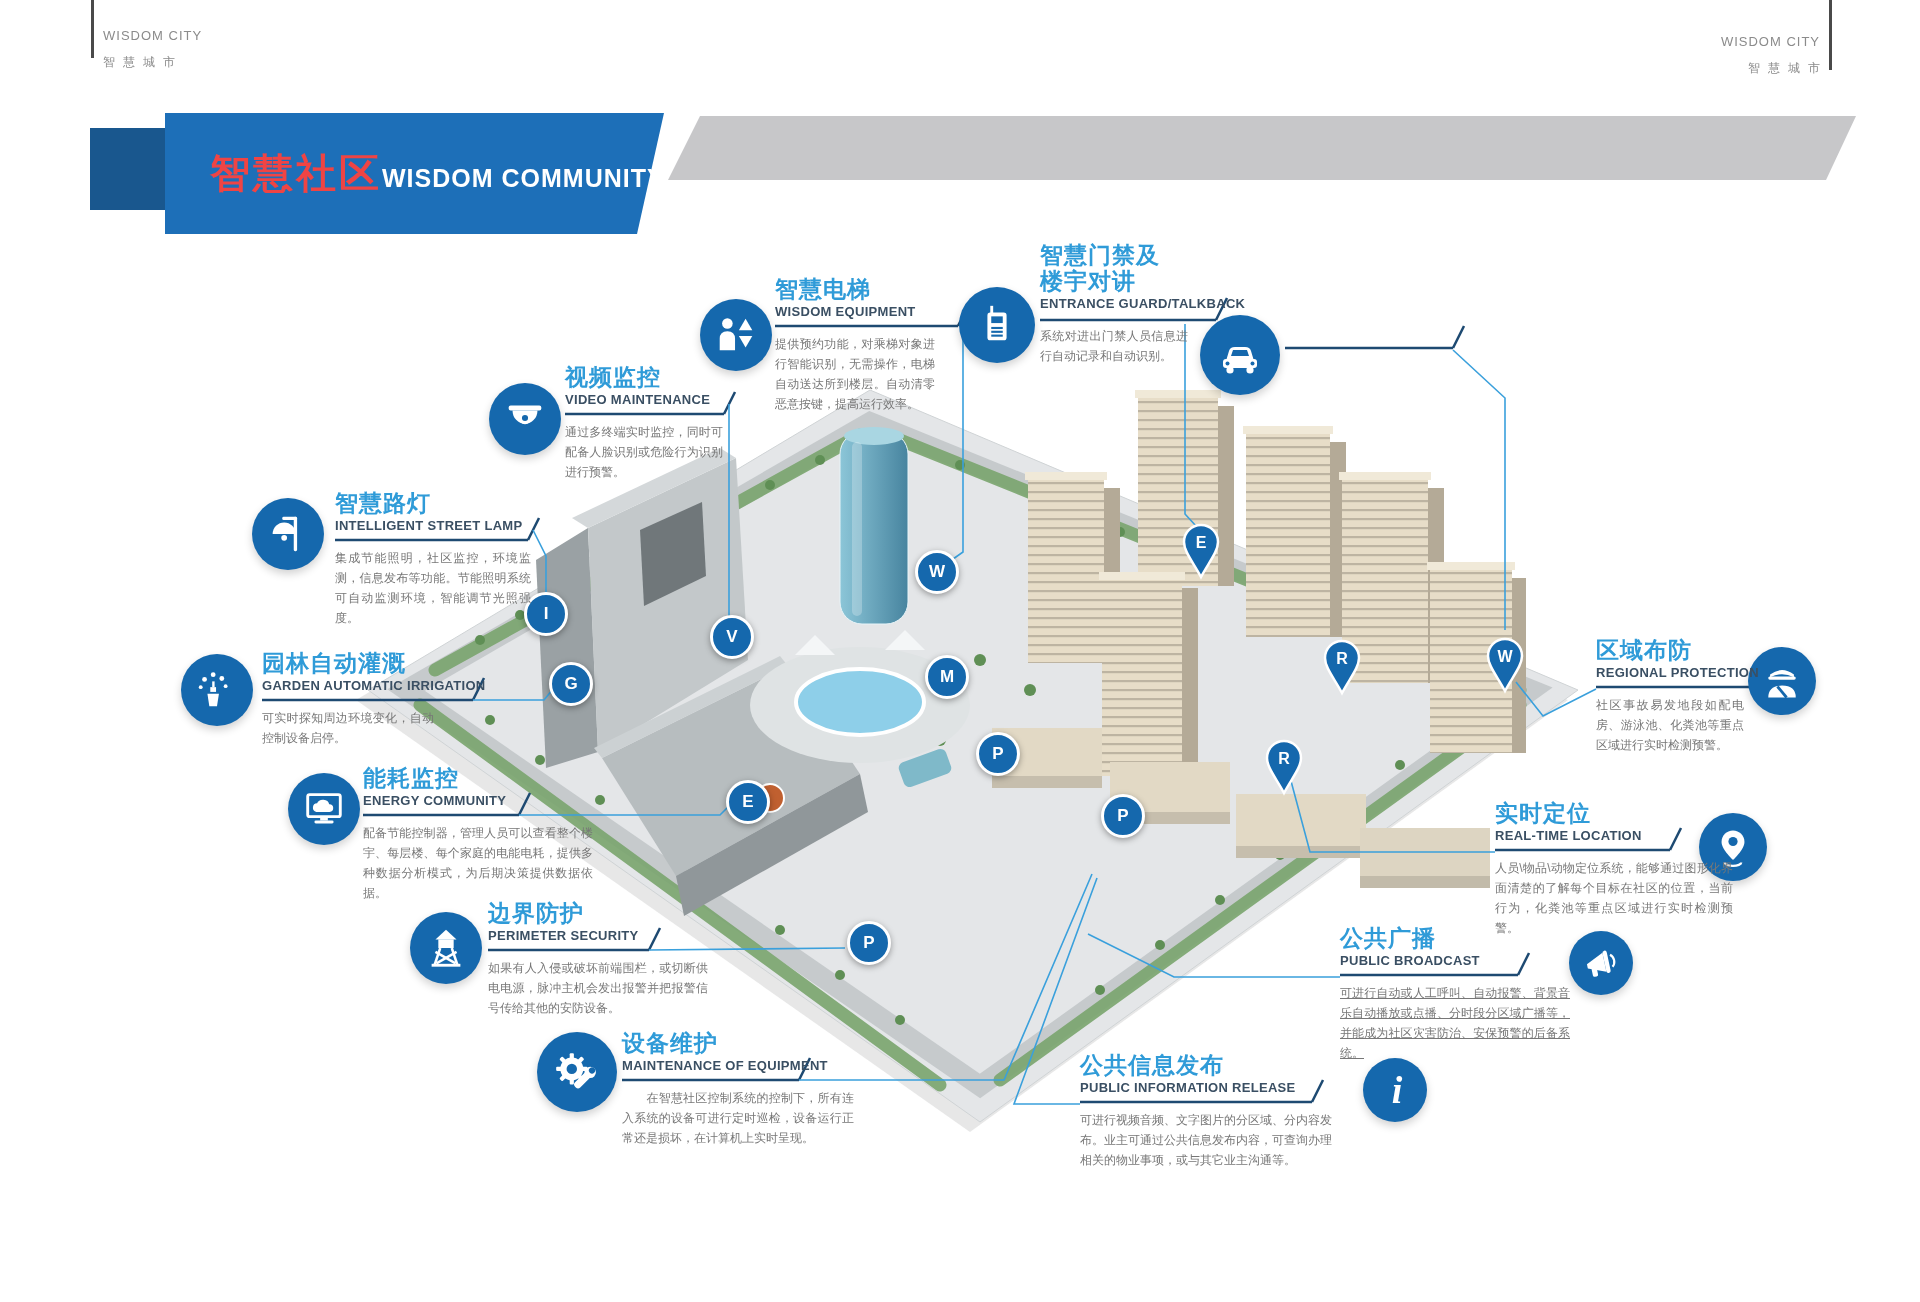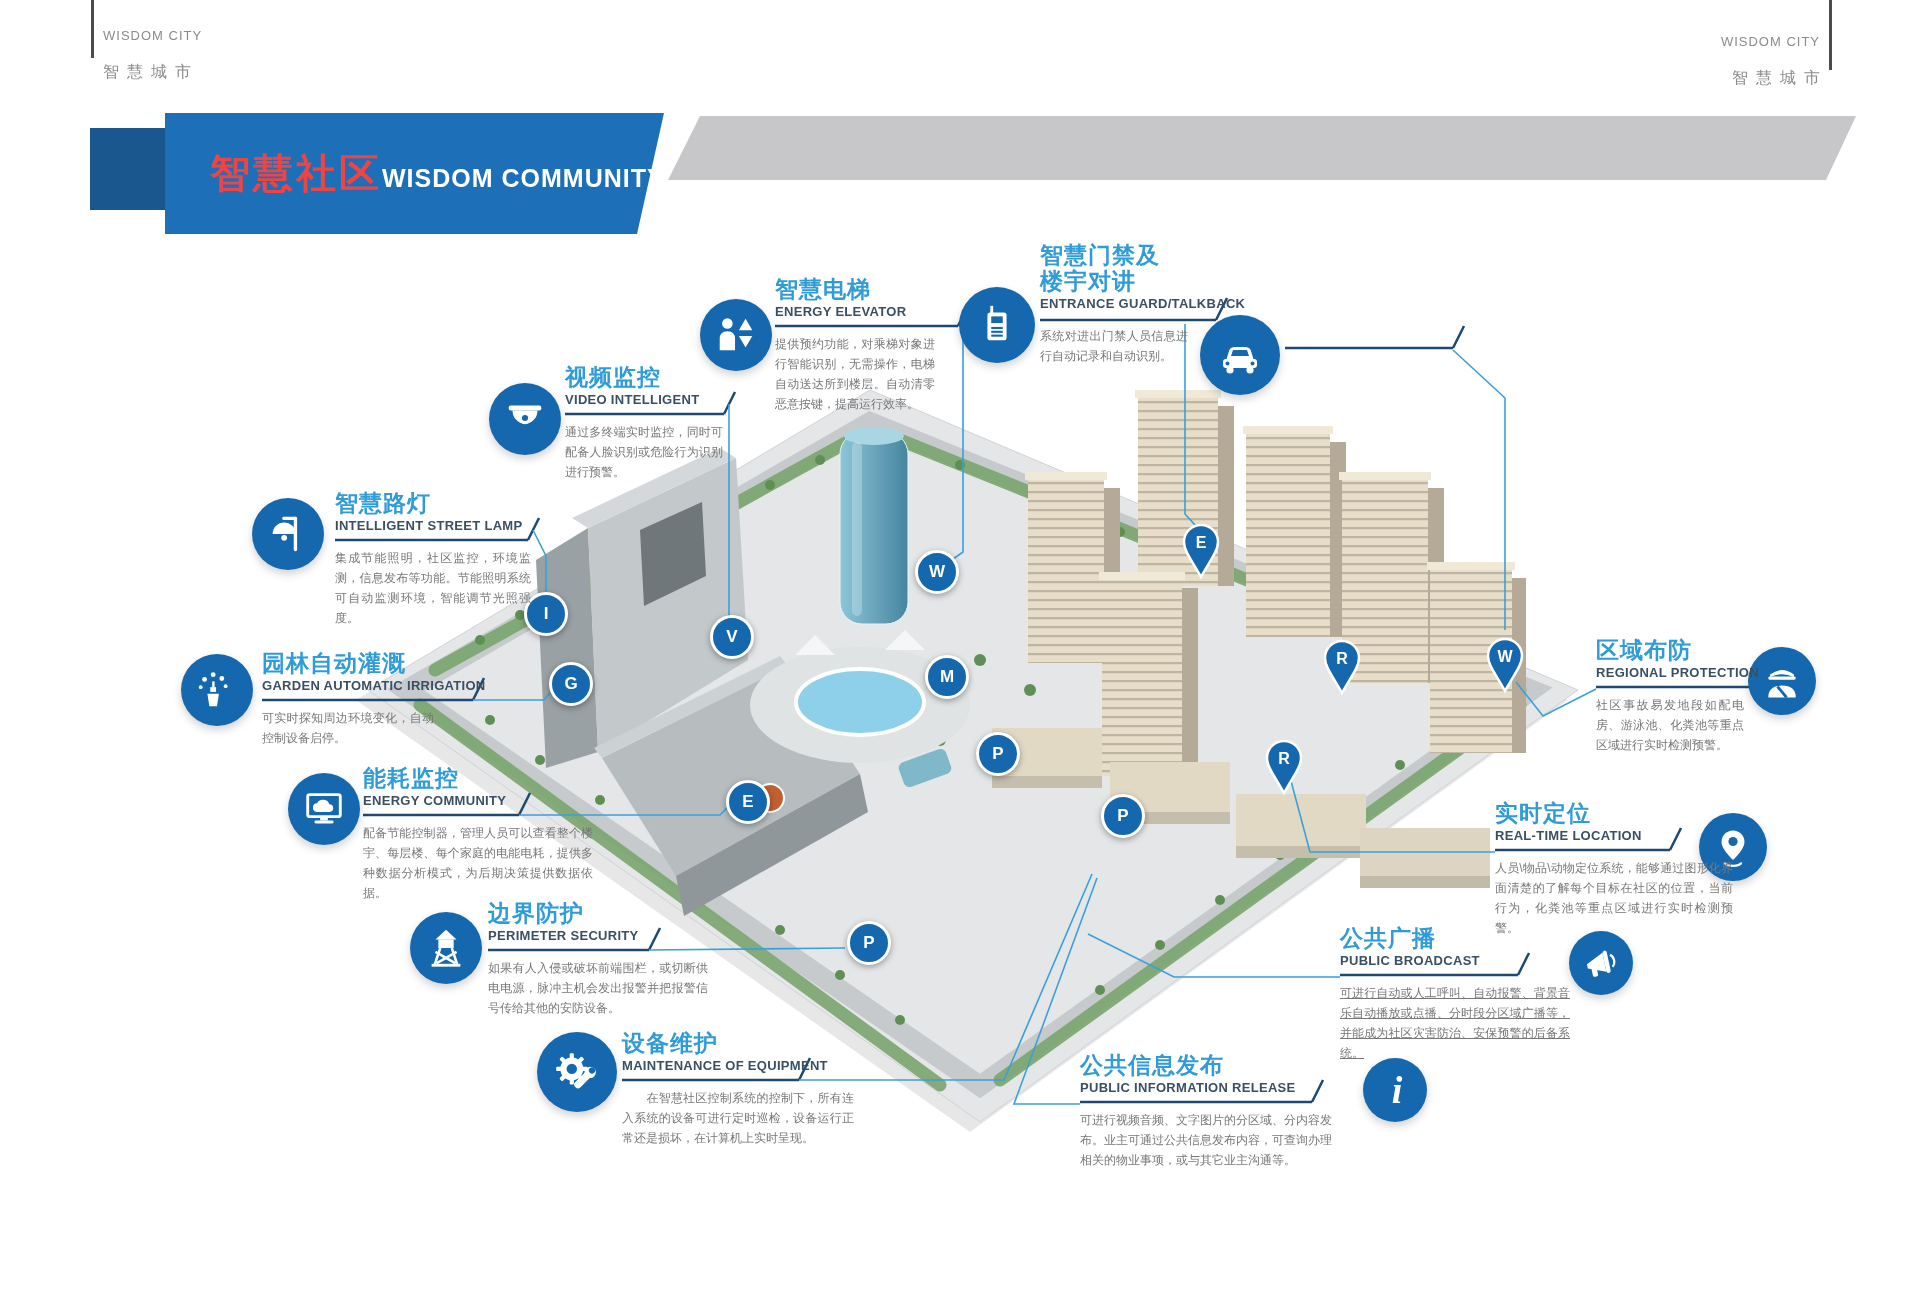--- a/index.html
+++ b/index.html
@@ -1,21 +1,21 @@
 <!DOCTYPE html>
 <html><head>
 <meta charset="utf-8">
 <style>
   html,body{margin:0;padding:0;background:#fff;}
   #page{position:relative;width:1920px;height:1302px;background:#ffffff;overflow:hidden;
         font-family:"Liberation Sans",sans-serif;}
   
   .brand{position:absolute;color:#8b8b8b;}
   .brand .en{font-size:13px;letter-spacing:1px;white-space:nowrap;}
-  .brand .cn{font-size:16px;letter-spacing:8px;margin-top:19px;white-space:nowrap;}
+  .brand .cn{font-size:12px;letter-spacing:8px;margin-top:11px;white-space:nowrap;}
   .brand-line{position:absolute;width:3px;background:#4a4a4a;top:0;}
   
   .gray-band{position:absolute;left:0;top:0;width:1920px;height:1302px;pointer-events:none;}
   .banner-title-cn{position:absolute;left:210px;top:146px;font-size:40px;font-weight:bold;color:#ef4444;letter-spacing:3px;}
   .banner-title-en{position:absolute;left:382px;top:164px;font-size:25px;font-weight:bold;color:#fff;letter-spacing:1px;}
   
   .c-icon{position:absolute;border-radius:50%;background:#1568ad;display:flex;align-items:center;
           justify-content:center;box-shadow:0 4px 9px rgba(0,0,0,.18);}
   .c-text{position:absolute;}
   .c-title{font-size:23px;line-height:26px;font-weight:bold;color:#2f9bd8;white-space:pre-line;letter-spacing:1px;}
@@ -417,26 +417,26 @@
       </svg>
   </div>
   <div class="c-icon" style="left:1363px;top:1058px;width:64px;height:64px;">
     <svg width="48" height="48" viewBox="0 0 48 48">
         <text x="26" y="37" text-anchor="middle" font-size="38" font-style="italic" font-weight="bold" font-family="Liberation Serif, serif" fill="#fff">i</text>
       </svg>
   </div>
 
   <div class="c-text" style="left:775px;top:276px;">
     <div class="c-title">智慧电梯</div>
-    <div class="c-sub">ENERGY ELEVATOR</div>
+    <div class="c-sub">WISDOM EQUIPMENT</div>
     <div class="c-body" style="width:160px;">提供预约功能，对乘梯对象进行智能识别，无需操作，电梯自动送达所到楼层。自动清零恶意按键，提高运行效率。</div>
   </div>
   <div class="c-text" style="left:565px;top:364px;">
     <div class="c-title">视频监控</div>
-    <div class="c-sub">VIDEO INTELLIGENT</div>
+    <div class="c-sub">VIDEO MAINTENANCE</div>
     <div class="c-body" style="width:158px;">通过多终端实时监控，同时可配备人脸识别或危险行为识别进行预警。</div>
   </div>
   <div class="c-text" style="left:335px;top:490px;">
     <div class="c-title">智慧路灯</div>
     <div class="c-sub">INTELLIGENT STREET LAMP</div>
     <div class="c-body" style="width:196px;">集成节能照明，社区监控，环境监测，信息发布等功能。节能照明系统可自动监测环境，智能调节光照强度。</div>
   </div>
   <div class="c-text" style="left:262px;top:650px;">
     <div class="c-title">园林自动灌溉</div>
     <div class="c-sub">GARDEN AUTOMATIC IRRIGATION</div>

